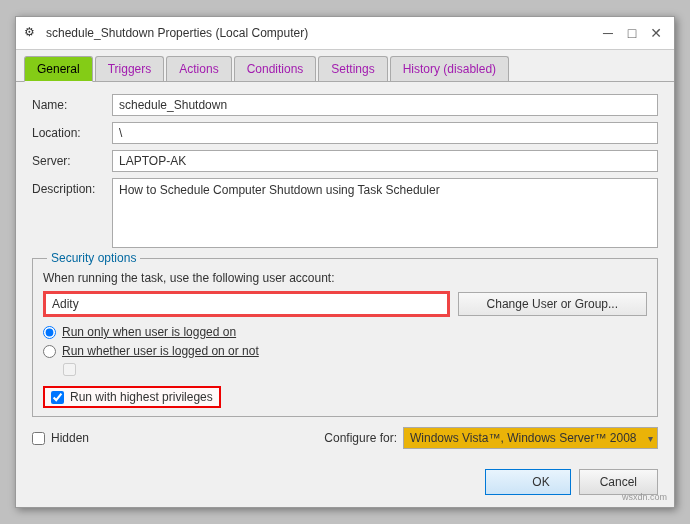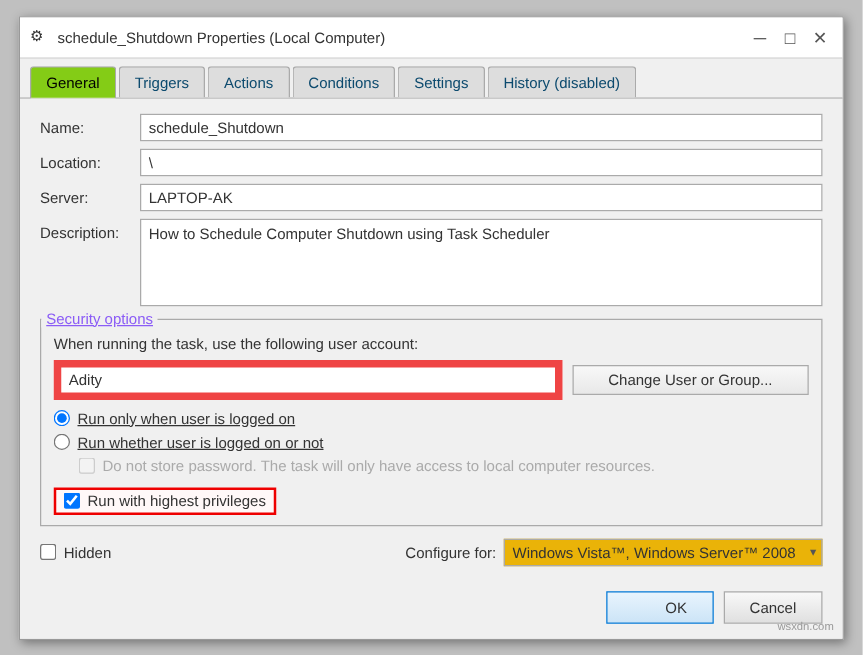--- a/index.html
+++ b/index.html
@@ -62,21 +62,21 @@
       border-bottom: 1px solid #aaa;
       gap: 2px;
     }
     .tab {
       padding: 5px 12px;
       font-size: 12px;
       cursor: pointer;
       background: #ddd;
       border: 1px solid #aaa;
       border-bottom: none;
-      color: #0c4a6e;
+      color: #a21caf;
       border-radius: 3px 3px 0 0;
     }
     .tab.active {
       background: #84cc16;
       border-bottom: 1px solid #f0f0f0;
       margin-bottom: -1px;
       z-index: 1;
       color: #000;
     }
 
@@ -122,44 +122,43 @@
 
     .section-box {
       border: 1px solid #aaa;
       margin: 10px 0;
       padding: 8px 10px;
       position: relative;
     }
     .section-title {
       position: absolute;
       top: -8px;
-      left: 0;
+      left: 14px;
       background: #f0f0f0;
       padding: 0 4px;
       font-size: 12px;
-      color: #8b5cf6;
-      text-decoration: underline;
+      color: #0369a1;
     }
 
     .user-account-label {
       font-size: 12px;
       color: #333;
       margin-bottom: 6px;
       margin-top: 4px;
     }
     .user-account-row {
       display: flex;
       align-items: center;
       gap: 8px;
       margin-bottom: 8px;
     }
     .user-account-field {
       flex: 1;
       padding: 3px 6px;
-      border: 6px solid #ef4444;
+      border: 3px solid #ef4444;
       background: #fff;
       font-size: 12px;
       color: #333;
     }
     .change-btn {
       padding: 4px 28px;
       border: 1px solid #aaa;
       background: linear-gradient(to bottom, #f8f8f8, #e8e8e8);
       font-size: 12px;
       cursor: pointer;
@@ -344,21 +343,20 @@
         <div class="radio-row">
           <input type="radio" name="logon" id="r1" checked="" style="">
           <label for="r1">Run only when user is logged on</label>
         </div>
         <div class="radio-row">
           <input type="radio" name="logon" id="r2" style="">
           <label for="r2">Run whether user is logged on or not</label>
         </div>
         <div class="checkbox-row">
           <input type="checkbox" id="chkNoPass" disabled="" style="">
-          <label for="chkNoPass">Do not store password.  The task will only have access to local computer resources.</label>
         </div>
 
         <div style="margin-top:6px;">
           <span class="highlight-row">
             <input type="checkbox" id="chkPriv" checked="" style="">
             <label for="chkPriv">Run with highest privileges</label>
           </span>
         </div>
       </div>
 

